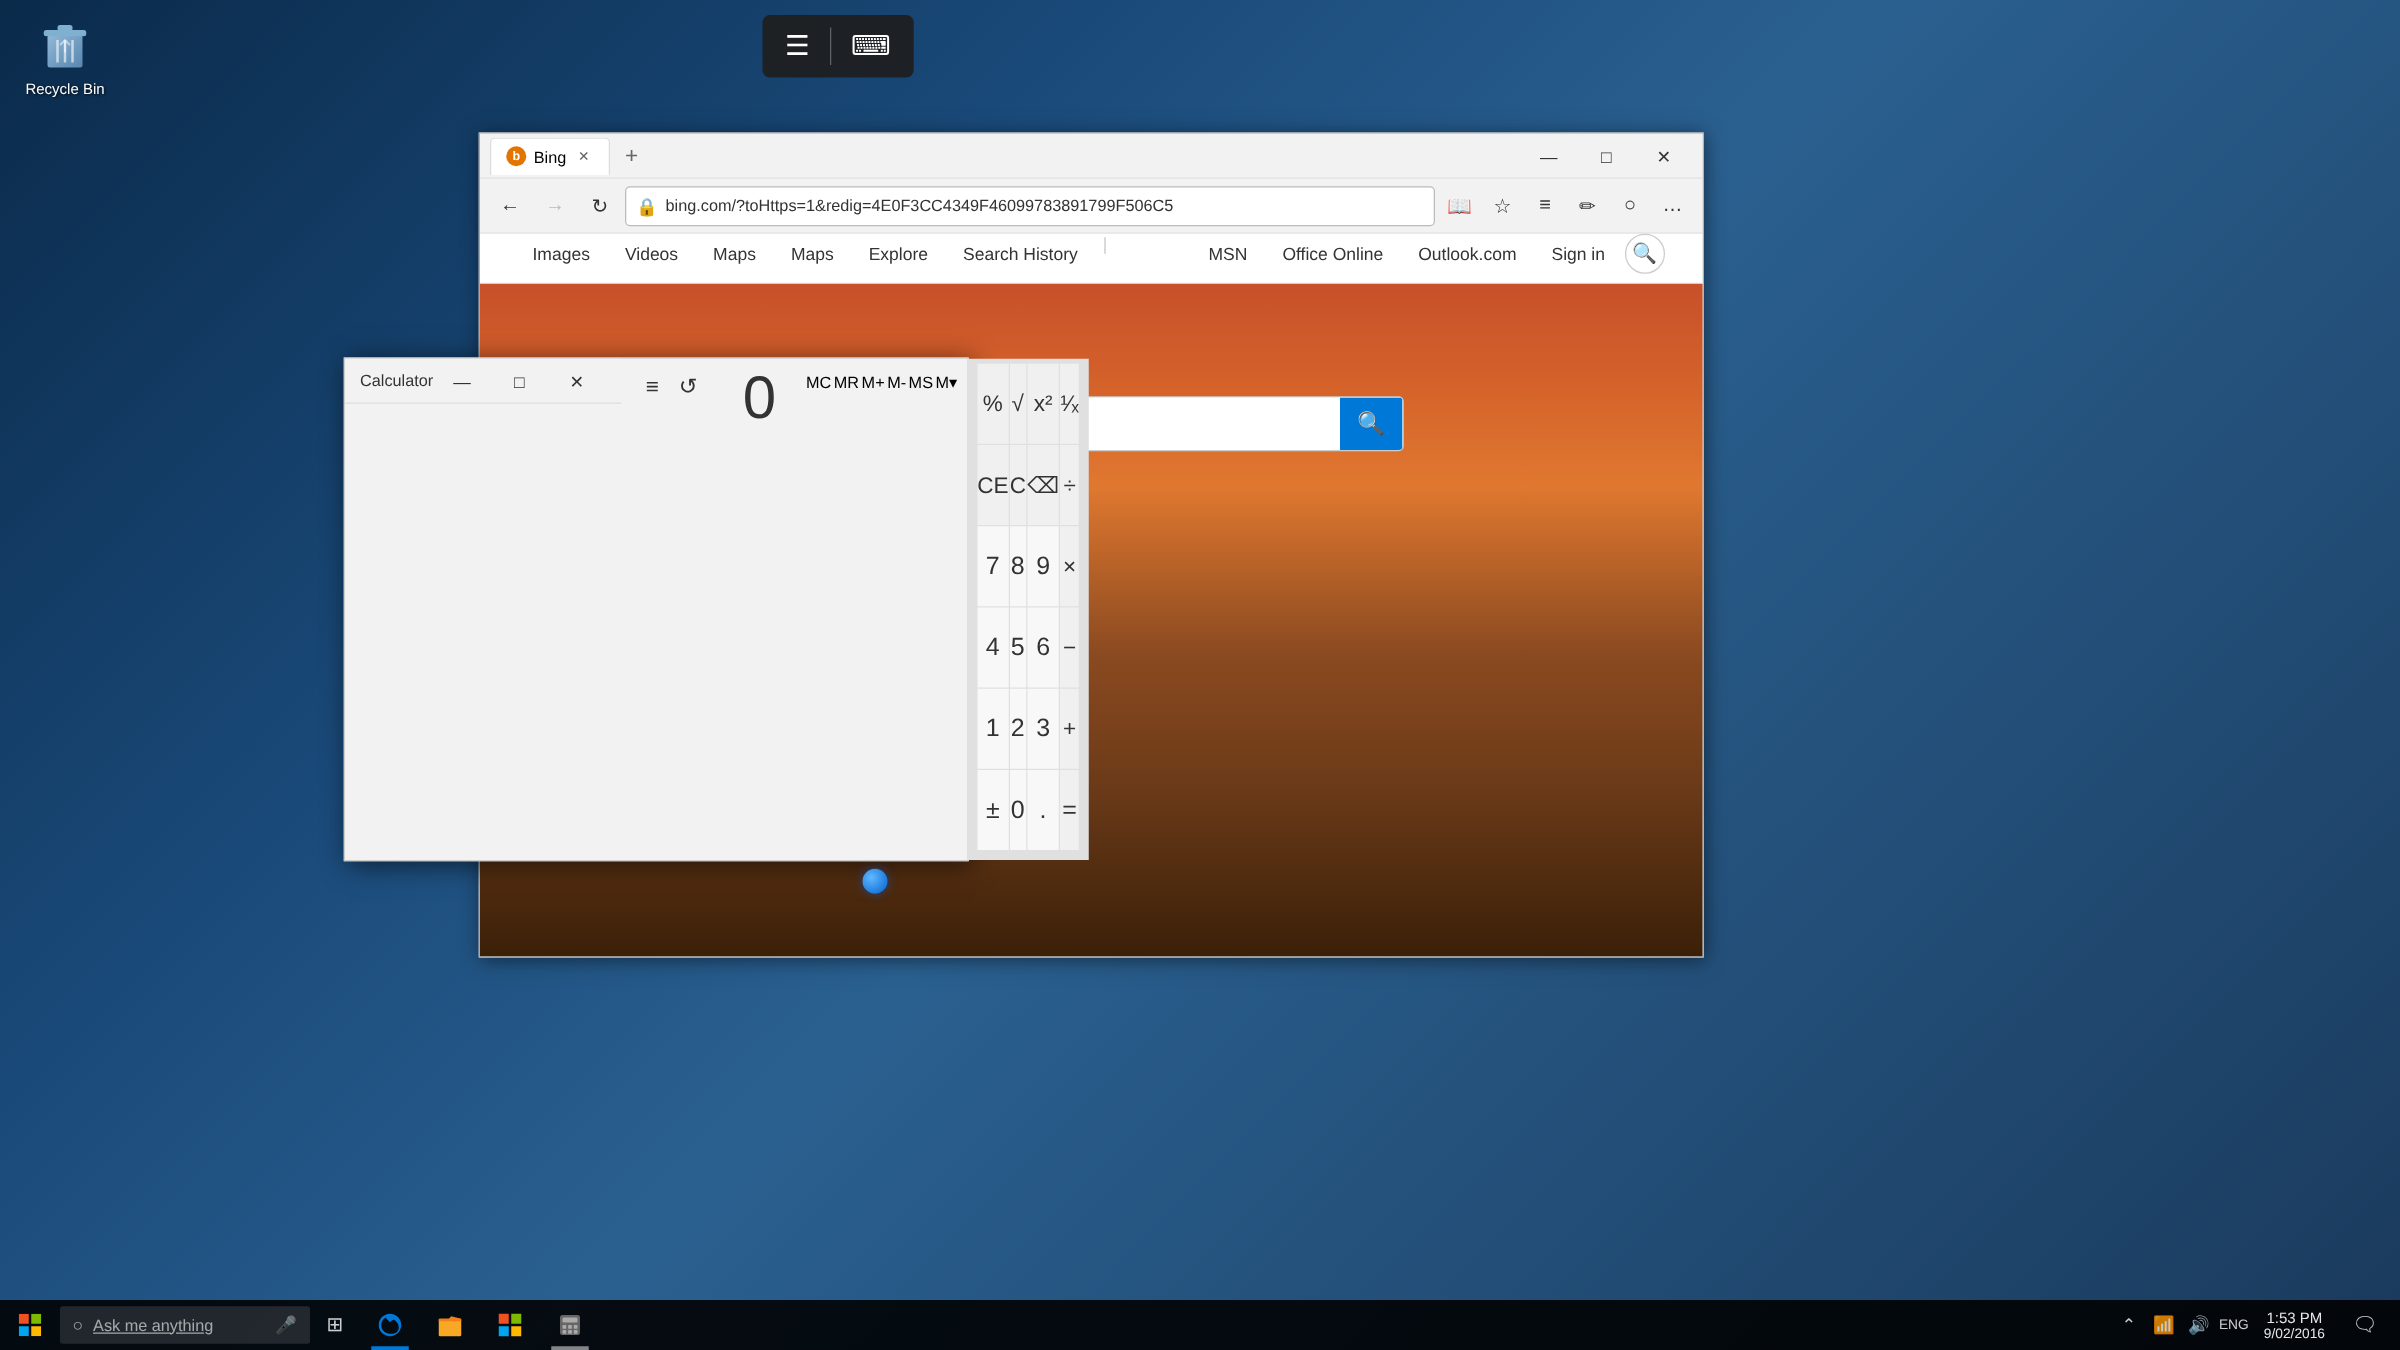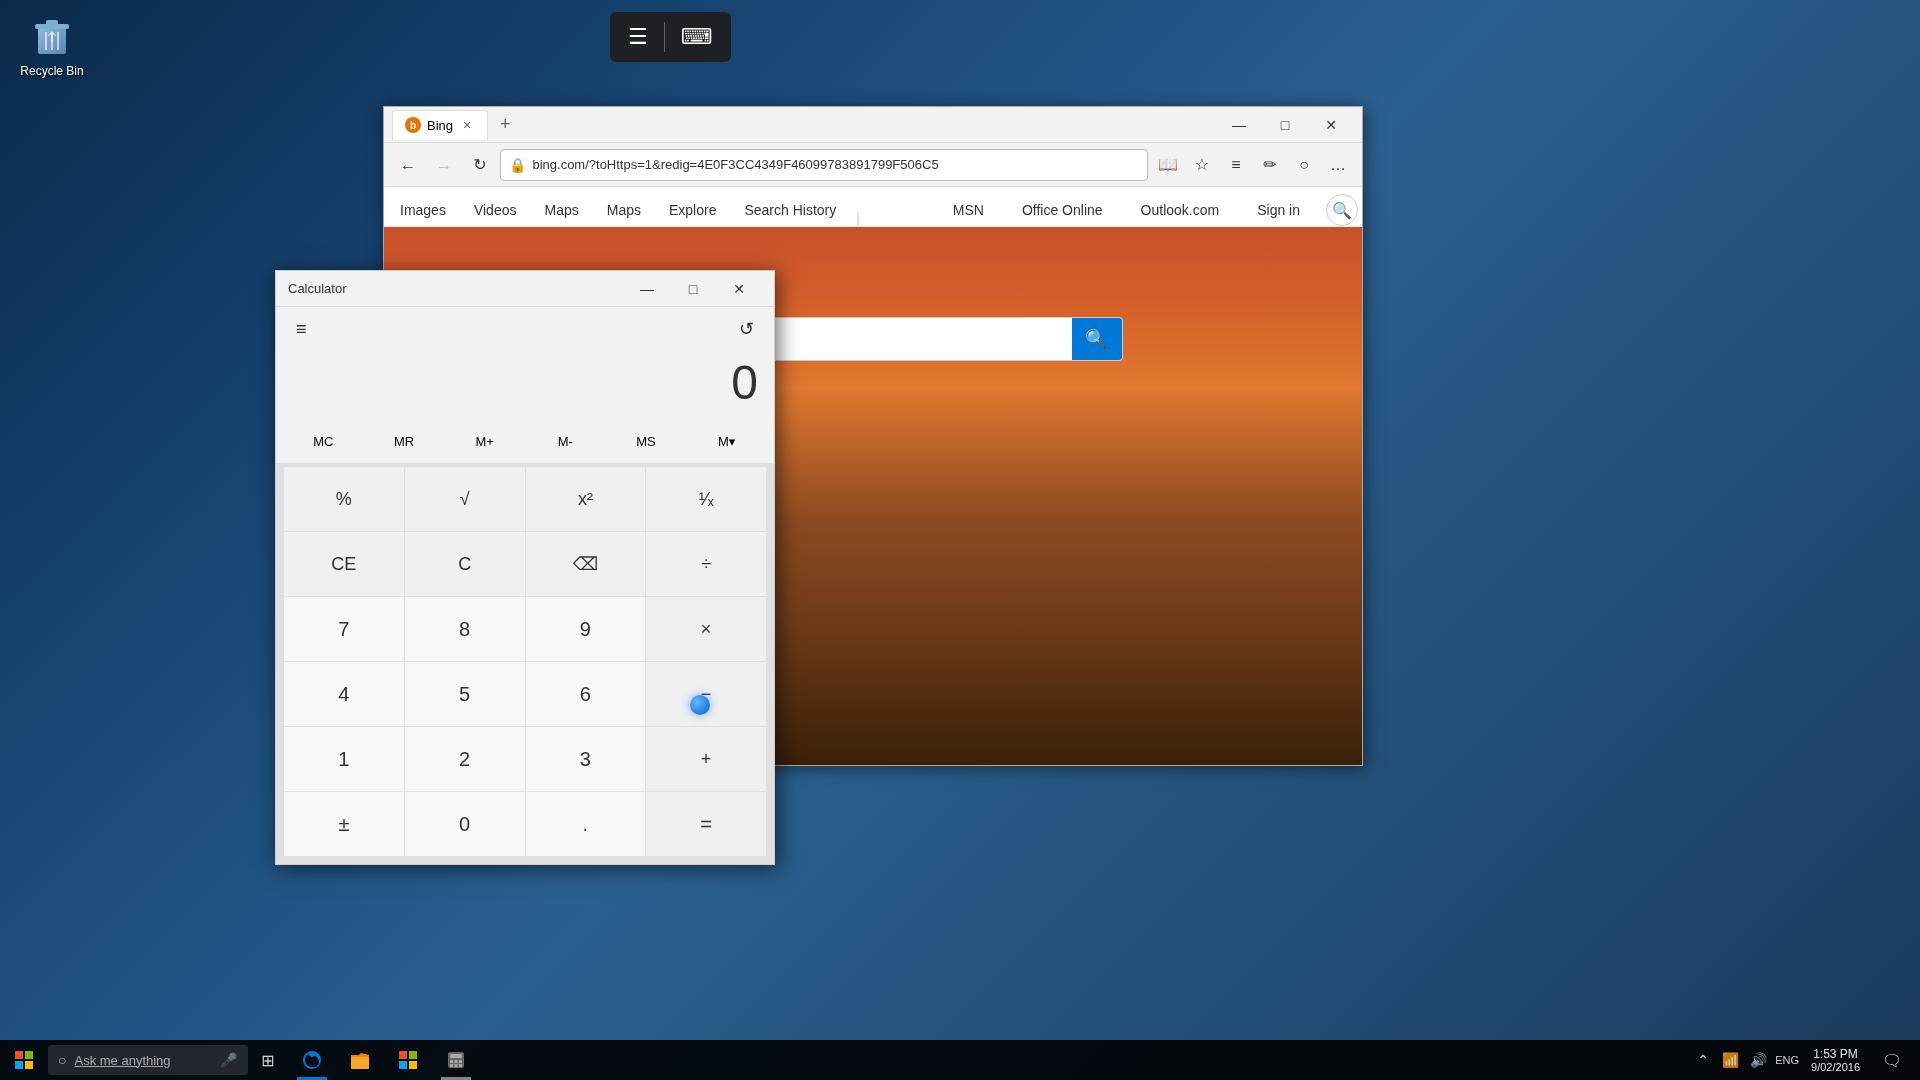--- a/index.html
+++ b/index.html
@@ -208,41 +208,41 @@
       border-radius: 4px;
       font-size: 16px;
       color: #333;
     }
 
     
     .bing-navbar {
       height: 40px;
       background: white;
       display: flex;
-      align-items: flex-end;
-      padding: 0 4px;
+      align-items: flex-start;
+      padding: 0 30px;
       gap: 4px;
       font-size: 14px;
       color: #333;
       border-bottom: 1px solid #eee;
     }
     .bing-navitem {
       padding: 8px 12px;
       cursor: pointer;
       color: #333;
     }
     .bing-nav-divider {
       color: #ccc;
       padding: 0 4px;
     }
     .bing-nav-right {
       margin-left: auto;
       display: flex;
       align-items: center;
-      gap: 14px;
+      gap: 4px;
     }
     .bing-search-icon-nav {
       width: 32px;
       height: 32px;
       border-radius: 50%;
       border: 1px solid #ccc;
       display: flex;
       align-items: center;
       justify-content: center;
       cursor: pointer;
@@ -288,27 +288,27 @@
       align-items: center;
       justify-content: center;
       color: white;
       font-size: 18px;
     }
 
     
     .calculator {
       position: absolute;
       left: 275px;
-      top: 270px;
+      top: 286px;
       width: 500px;
       background: #f2f2f2;
       box-shadow: 3px 3px 20px rgba(0,0,0,0.6);
       border: 1px solid #ccc;
       display: flex;
-      flex-direction: column;
+      flex-direction: row;
     }
 
     .calc-titlebar {
       height: 36px;
       background: #f2f2f2;
       display: flex;
       align-items: center;
       padding: 0 12px;
       border-bottom: 1px solid #ddd;
     }

